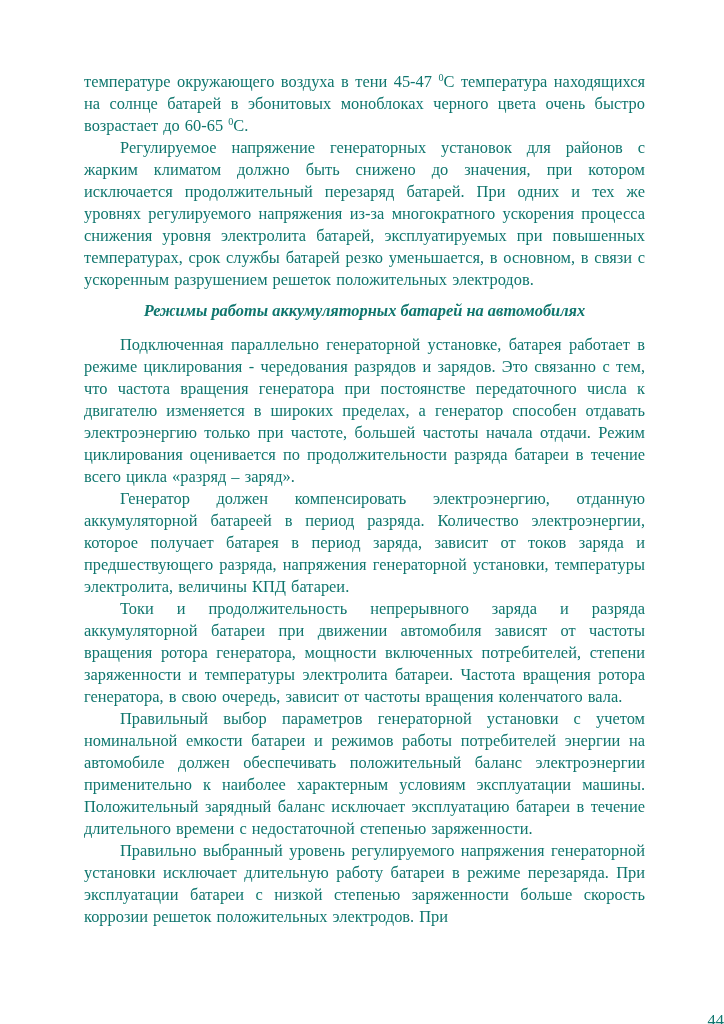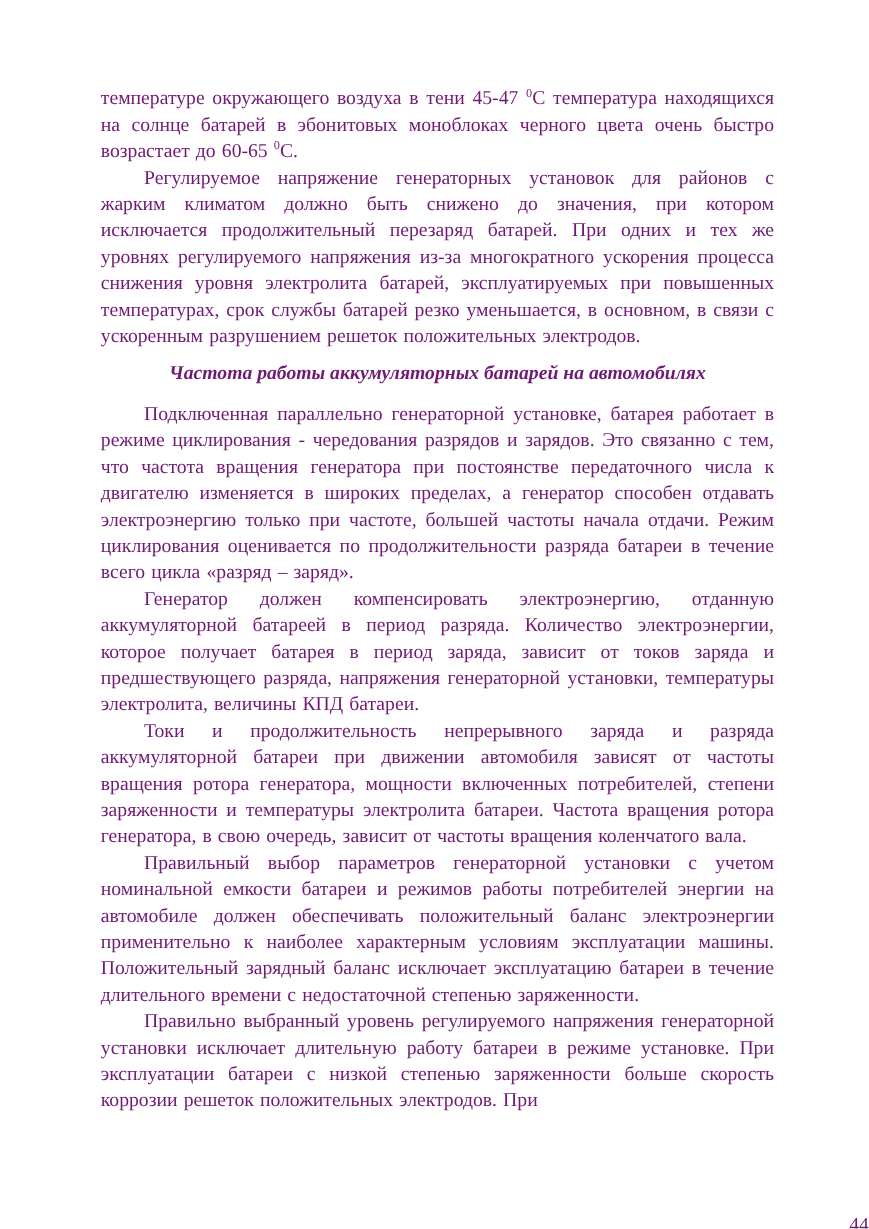--- a/index.html
+++ b/index.html
@@ -6,21 +6,21 @@
     margin: 0;
     padding: 0;
     background: #ffffff;
   }
   .page {
     position: relative;
     width: 724px;
     height: 1024px;
     background: #ffffff;
     font-family: "Liberation Serif", "DejaVu Serif", serif;
-    color: #701a75;
+    color: #0f766e;
     overflow: hidden;
   }
   .text-block {
     position: absolute;
     left: 84px;
     top: 71px;
     width: 561px;
     font-size: 16.4px;
     line-height: 22px;
     text-align: justify;
@@ -58,21 +58,21 @@
     line-height: 22px;
   }
 </style>
 </head>
 <body>
 
 <div class="page">
   <div class="text-block">
     <p class="no-indent">температуре окружающего воздуха в тени 45-47 <sup>0</sup>С температура находящихся на солнце батарей в эбонитовых моноблоках черного цвета очень быстро возрастает до 60-65 <sup>0</sup>С.</p>
     <p>Регулируемое напряжение генераторных установок для районов с жарким климатом должно быть снижено до значения, при котором исключается продолжительный перезаряд батарей. При одних и тех же уровнях регулируемого напряжения из-за многократного ускорения процесса снижения уровня электролита батарей, эксплуатируемых при повышенных температурах, срок службы батарей резко уменьшается, в основном, в связи с ускоренным разрушением решеток положительных электродов.</p>
-    <h2 class="section-heading">Частота работы аккумуляторных батарей на автомобилях</h2>
+    <h2 class="section-heading">Режимы работы аккумуляторных батарей на автомобилях</h2>
     <p>Подключенная параллельно генераторной установке, батарея работает в режиме циклирования - чередования разрядов и зарядов. Это связанно с тем, что частота вращения генератора при постоянстве передаточного числа к двигателю изменяется в широких пределах, а генератор способен отдавать электроэнергию только при частоте, большей частоты начала отдачи. Режим циклирования оценивается по продолжительности разряда батареи  в течение всего цикла «разряд – заряд».</p>
     <p>Генератор должен компенсировать электроэнергию, отданную аккумуляторной батареей в период разряда. Количество электроэнергии, которое получает батарея в период заряда, зависит от токов заряда и предшествующего разряда, напряжения генераторной установки, температуры электролита, величины КПД батареи.</p>
     <p>Токи и продолжительность непрерывного заряда и разряда аккумуляторной батареи при движении автомобиля зависят от частоты вращения ротора генератора, мощности включенных потребителей, степени заряженности и температуры электролита батареи. Частота вращения ротора генератора, в свою очередь, зависит от частоты вращения коленчатого вала.</p>
     <p>Правильный выбор параметров генераторной установки с учетом номинальной емкости батареи и режимов работы потребителей энергии на автомобиле должен обеспечивать положительный баланс электроэнергии применительно к наиболее характерным условиям эксплуатации машины. Положительный зарядный баланс исключает эксплуатацию батареи в течение длительного времени с недостаточной степенью заряженности.</p>
-    <p>Правильно выбранный уровень регулируемого напряжения генераторной установки исключает длительную работу батареи в режиме установке. При эксплуатации батареи с низкой степенью заряженности больше скорость коррозии решеток положительных электродов. При</p>
+    <p>Правильно выбранный уровень регулируемого напряжения генераторной установки исключает длительную работу батареи в режиме перезаряда. При эксплуатации батареи с низкой степенью заряженности больше скорость коррозии решеток положительных электродов. При</p>
   </div>
   <div class="page-number">44</div>
 </div>
 
 </body></html>

